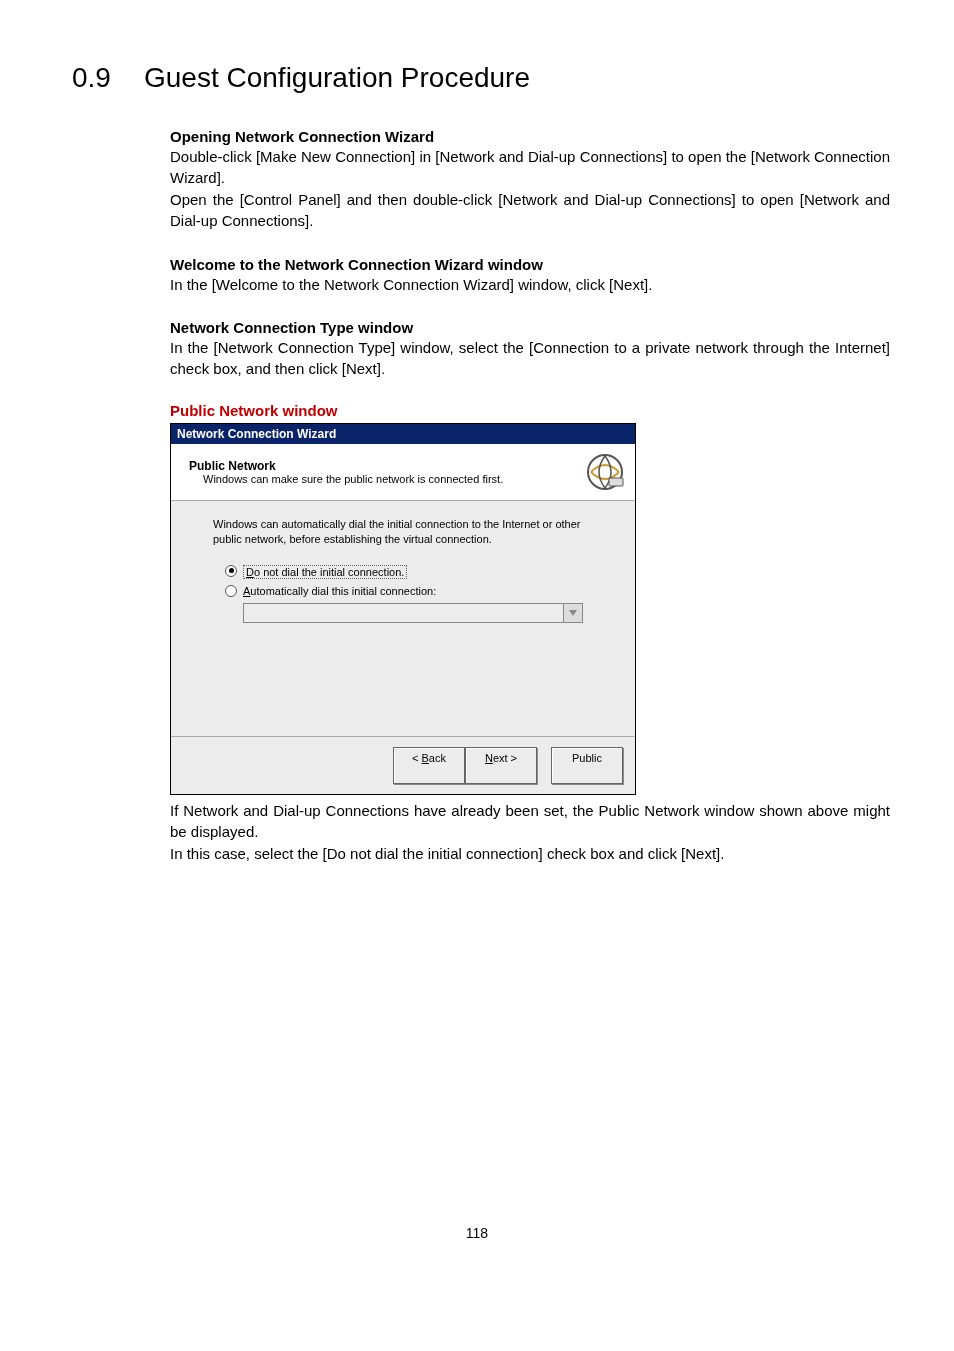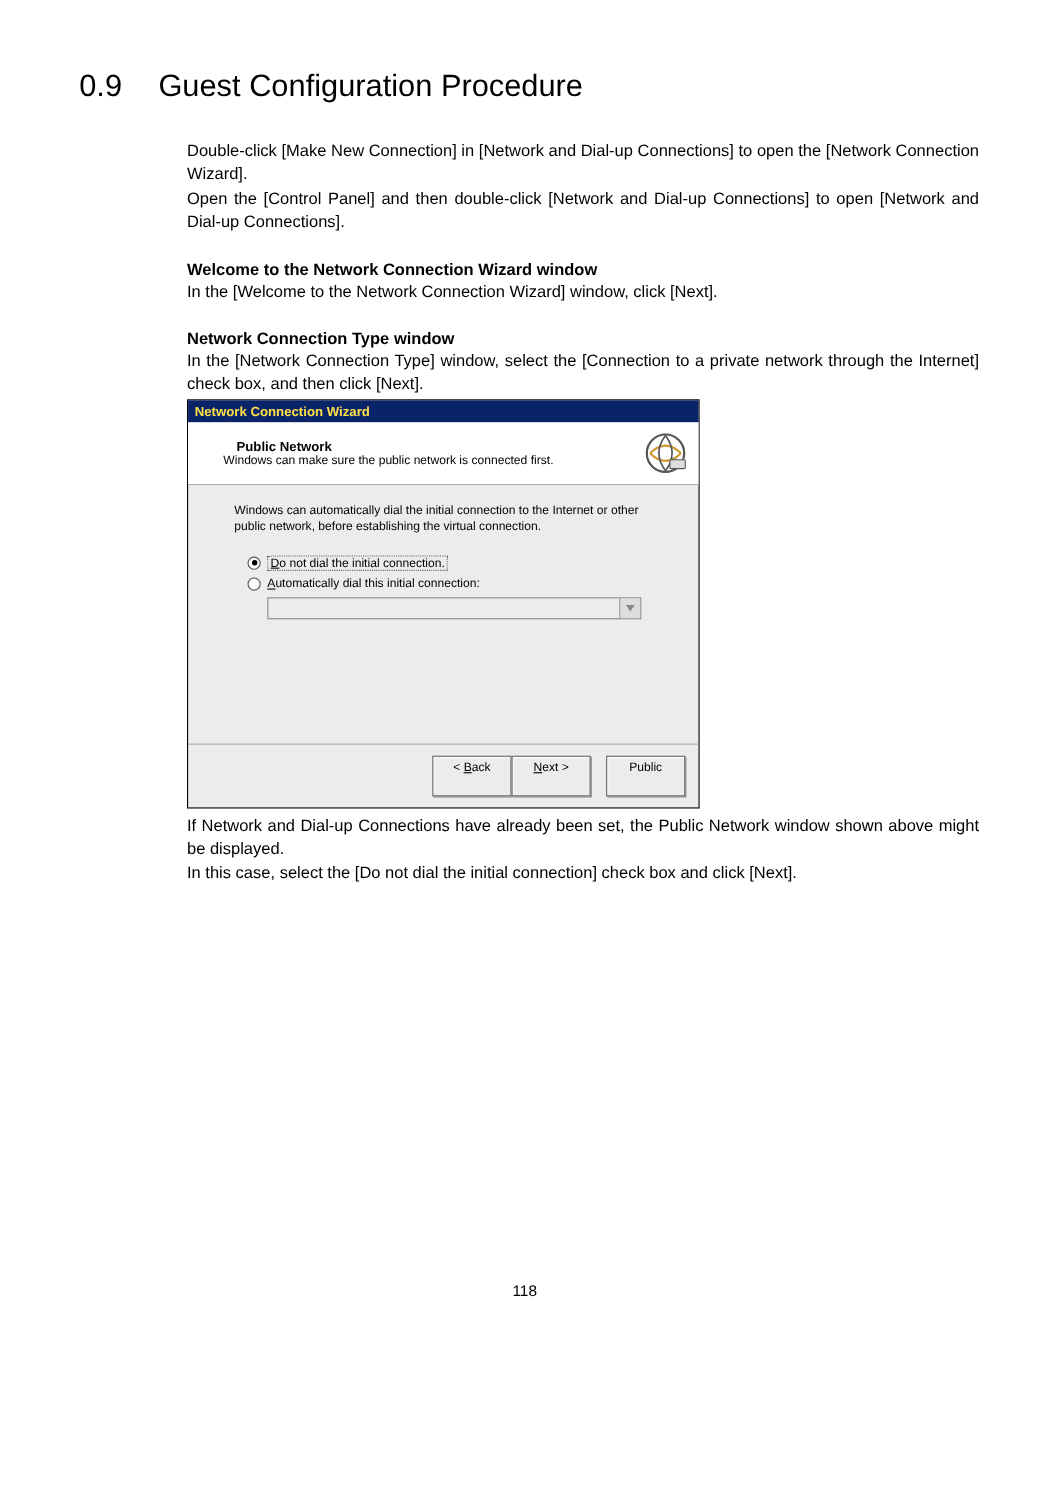--- a/index.html
+++ b/index.html
@@ -55,41 +55,40 @@
 
   
   .wizard {
     width: 466px;
     border: 1px solid #000;
     background: #ececec;
     font-family: Tahoma, Arial, sans-serif;
   }
   .wizard-titlebar {
     background: #0a246a;
-    color: #fde047;
+    color: #ffffff;
     font-size: 12px;
     font-weight: bold;
     padding: 3px 6px;
   }
   .wizard-header {
     background: #fff;
     padding: 8px 10px 8px 18px;
     display: flex;
     justify-content: space-between;
     align-items: center;
     border-bottom: 1px solid #aaa;
   }
   .wizard-header-text {
     flex: 1;
   }
   .wizard-header-title {
     font-size: 12px;
     font-weight: bold;
     margin-bottom: 0px;
-    margin-left: 26px;
   }
   .wizard-header-sub {
     font-size: 11px;
     margin-left: 14px;
   }
   .wizard-icon {
     width: 40px;
     height: 40px;
     margin-left: 8px;
   }
@@ -98,21 +97,20 @@
     padding: 16px 32px 10px 42px;
     min-height: 235px;
     font-size: 11px;
   }
   .wizard-intro {
     margin-bottom: 18px;
     line-height: 1.35;
   }
   .radio-row {
     display: flex;
-    align-items: center;
     margin-bottom: 6px;
     margin-left: 12px;
   }
   .radio {
     width: 12px;
     height: 12px;
     border: 1px solid #555;
     border-radius: 50%;
     margin-right: 6px;
     display: inline-flex;
@@ -188,33 +186,35 @@
 
 <div class="page">
 
   <div class="section-heading">
     <div class="section-number">0.9</div>
     <div class="section-title">Guest Configuration Procedure</div>
   </div>
 
   <div class="content-block">
 
+    <div class="sub-heading">Opening Network Connection Wizard</div>
     <p class="body-text">Double-click [Make New Connection] in [Network and Dial-up Connections] to open the [Network Connection Wizard].</p>
     <p class="body-text">Open the [Control Panel] and then double-click [Network and Dial-up Connections] to open [Network and Dial-up Connections].</p>
 
     <div class="spacer-sm"></div>
 
     <div class="sub-heading">Welcome to the Network Connection Wizard window</div>
     <p class="body-text">In the [Welcome to the Network Connection Wizard] window, click [Next].</p>
 
     <div class="spacer-sm"></div>
 
     <div class="sub-heading">Network Connection Type window</div>
     <p class="body-text">In the [Network Connection Type] window, select the [Connection to a private network through the Internet] check box, and then click [Next].</p>
 
+    <div class="red-heading">Public Network window</div>
 
     <div class="wizard">
       <div class="wizard-titlebar">Network Connection Wizard</div>
       <div class="wizard-header">
         <div class="wizard-header-text">
           <div class="wizard-header-title">Public Network</div>
           <div class="wizard-header-sub">Windows can make sure the public network is connected first.</div>
         </div>
         <div class="wizard-icon">
           <svg viewBox="0 0 40 40">

